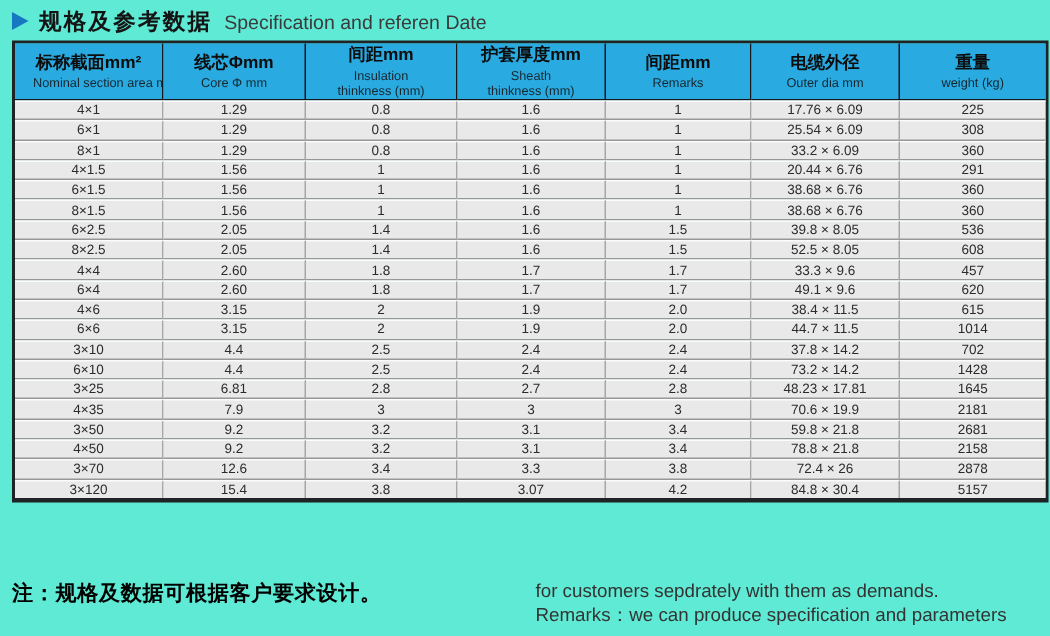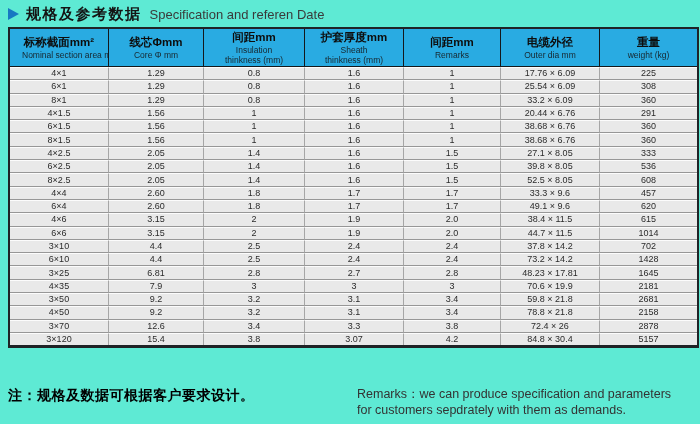--- a/index.html
+++ b/index.html
@@ -161,29 +161,20 @@
         <tr>
           <td>8×1.5</td>
           <td>1.56</td>
           <td>1</td>
           <td>1.6</td>
           <td>1</td>
           <td>38.68 × 6.76</td>
           <td>360</td>
         </tr>
         <tr>
-          <td>4×2.5</td>
-          <td>2.05</td>
-          <td>1.4</td>
-          <td>1.6</td>
-          <td>1.5</td>
-          <td>27.1 × 8.05</td>
-          <td>333</td>
-        </tr>
-        <tr>
           <td>6×2.5</td>
           <td>2.05</td>
           <td>1.4</td>
           <td>1.6</td>
           <td>1.5</td>
           <td>39.8 × 8.05</td>
           <td>536</td>
         </tr>
         <tr>
           <td>8×2.5</td>
@@ -301,17 +292,17 @@
           <td>4.2</td>
           <td>84.8 × 30.4</td>
           <td>5157</td>
         </tr>
       </tbody>
   </table>
 
   <div class="note-zh">注：规格及数据可根据客户要求设计。</div>
 
   <div class="remarks">
+    <div>for customers sepdrately with them as demands.</div>
     <div>Remarks：we can produce specification and parameters</div>
-    <div>for customers sepdrately with them as demands.</div>
   </div>
 
 </div>
 
 </body></html>

